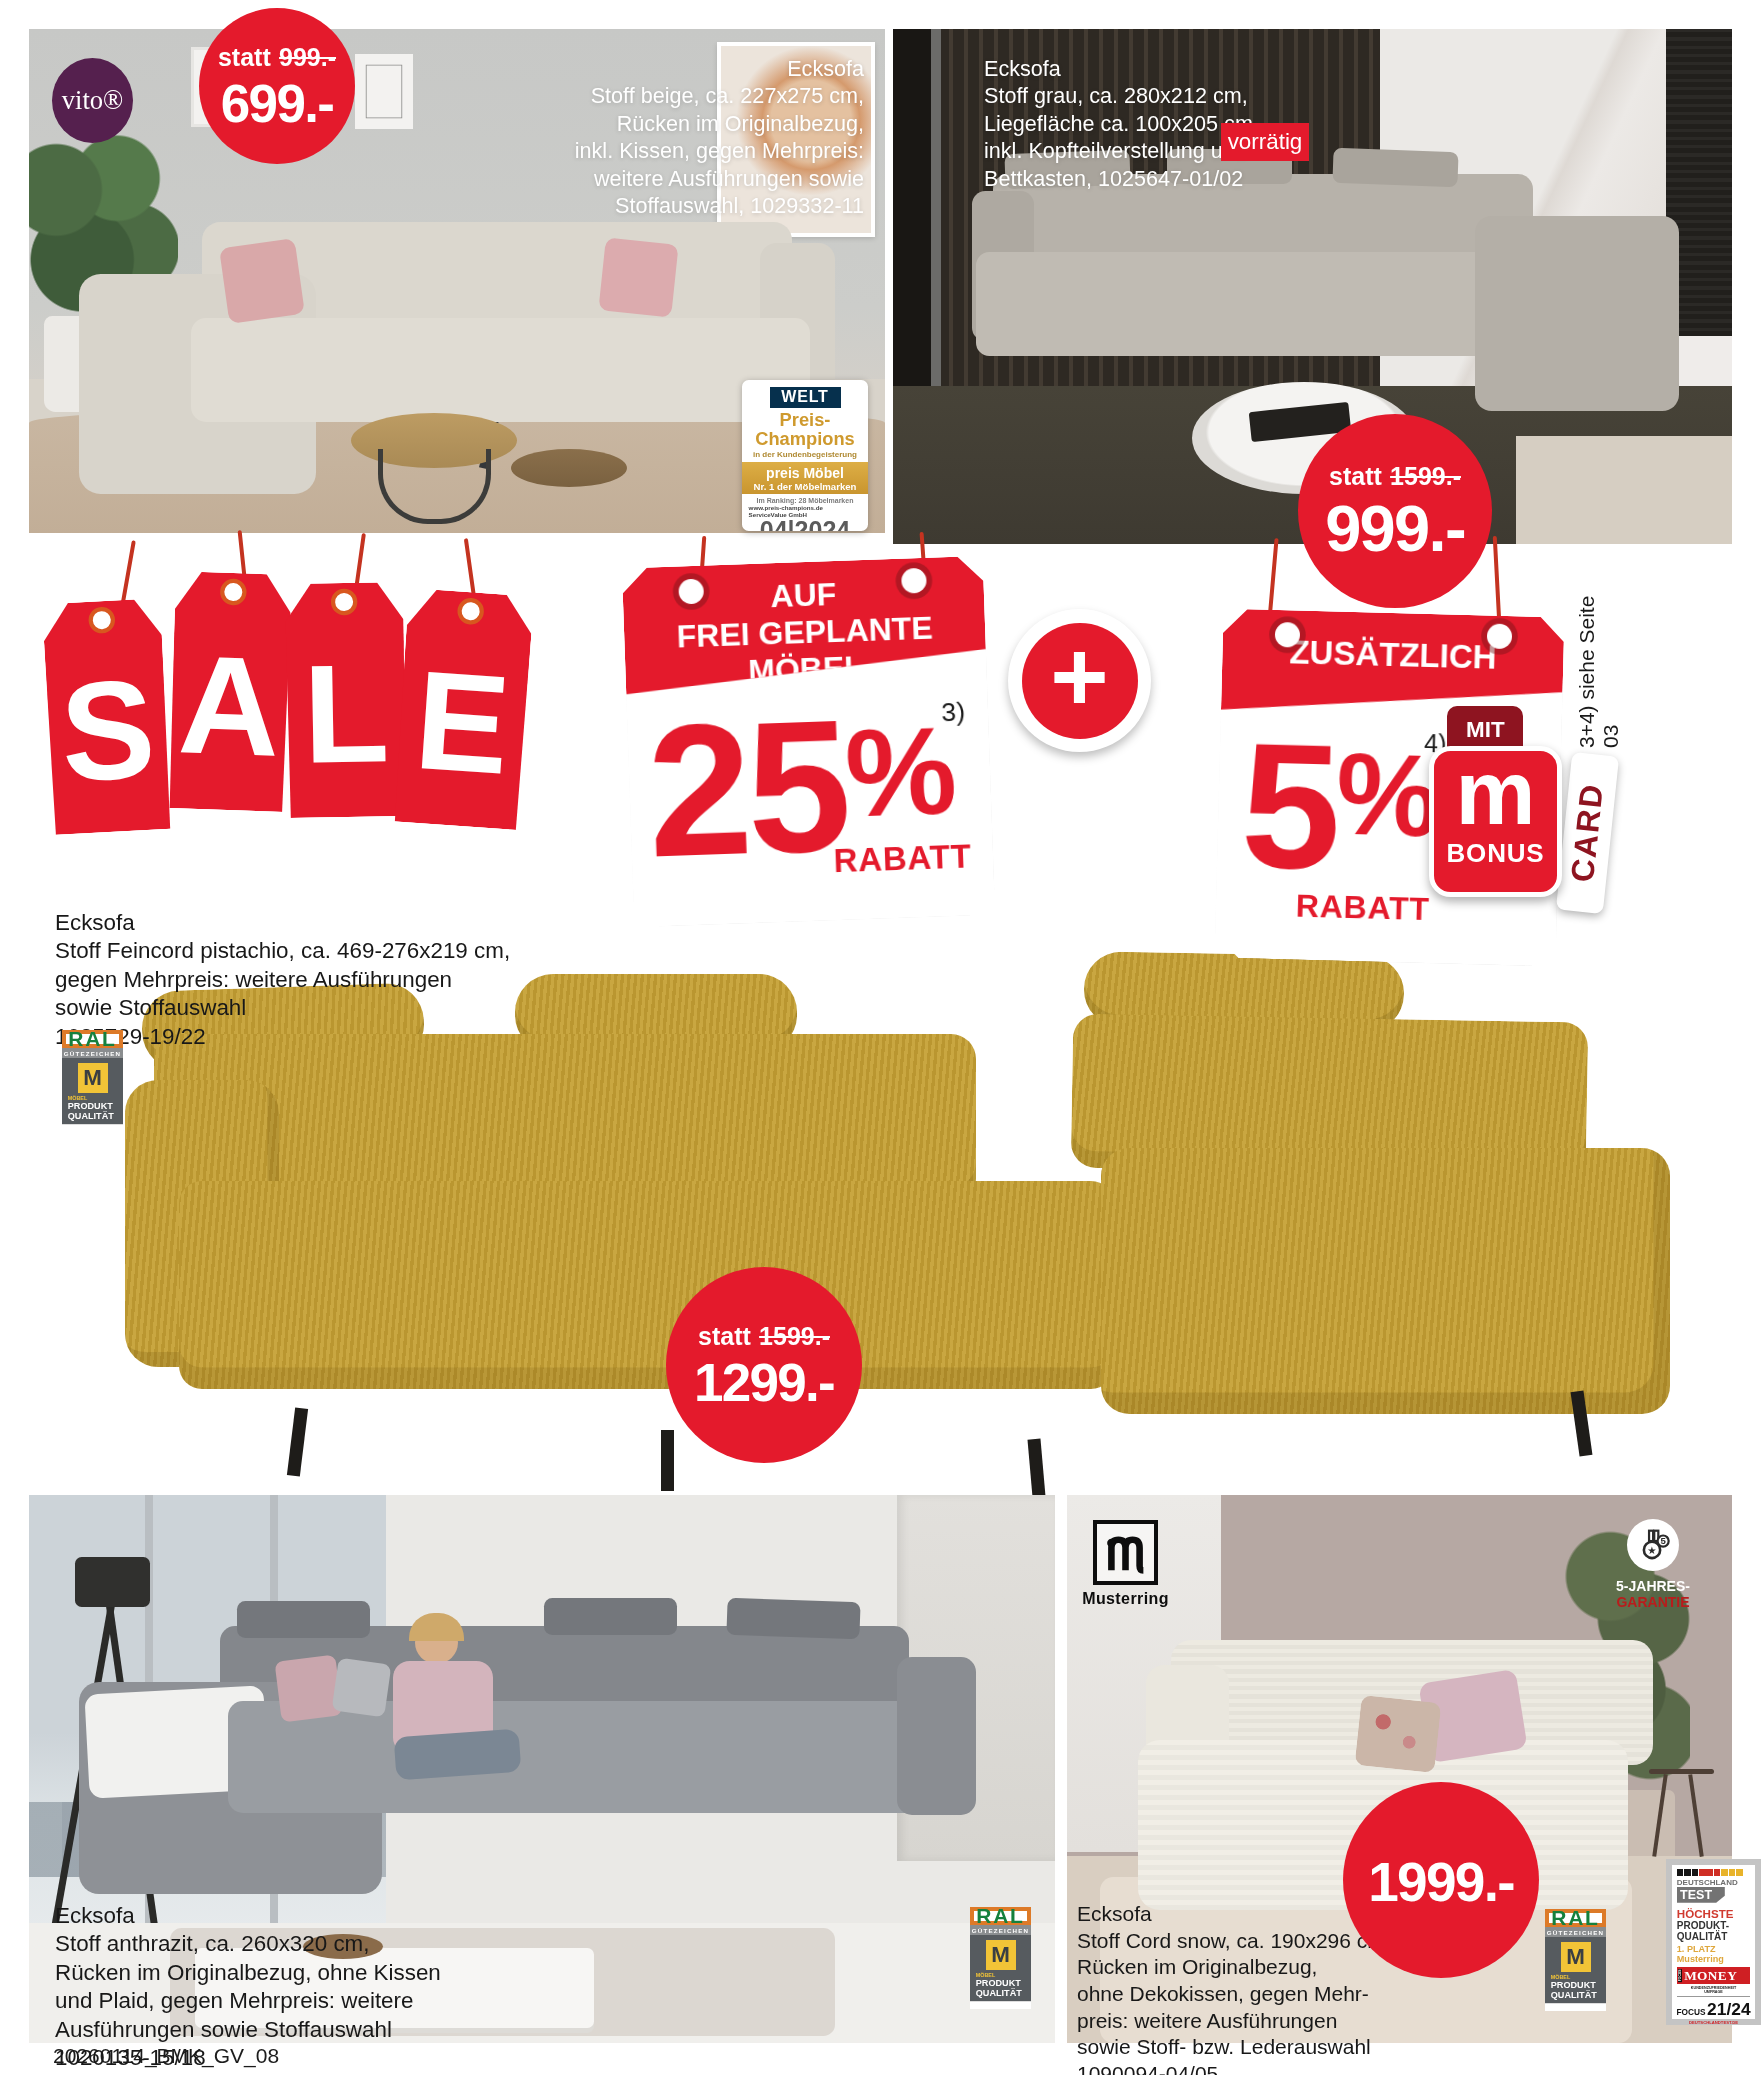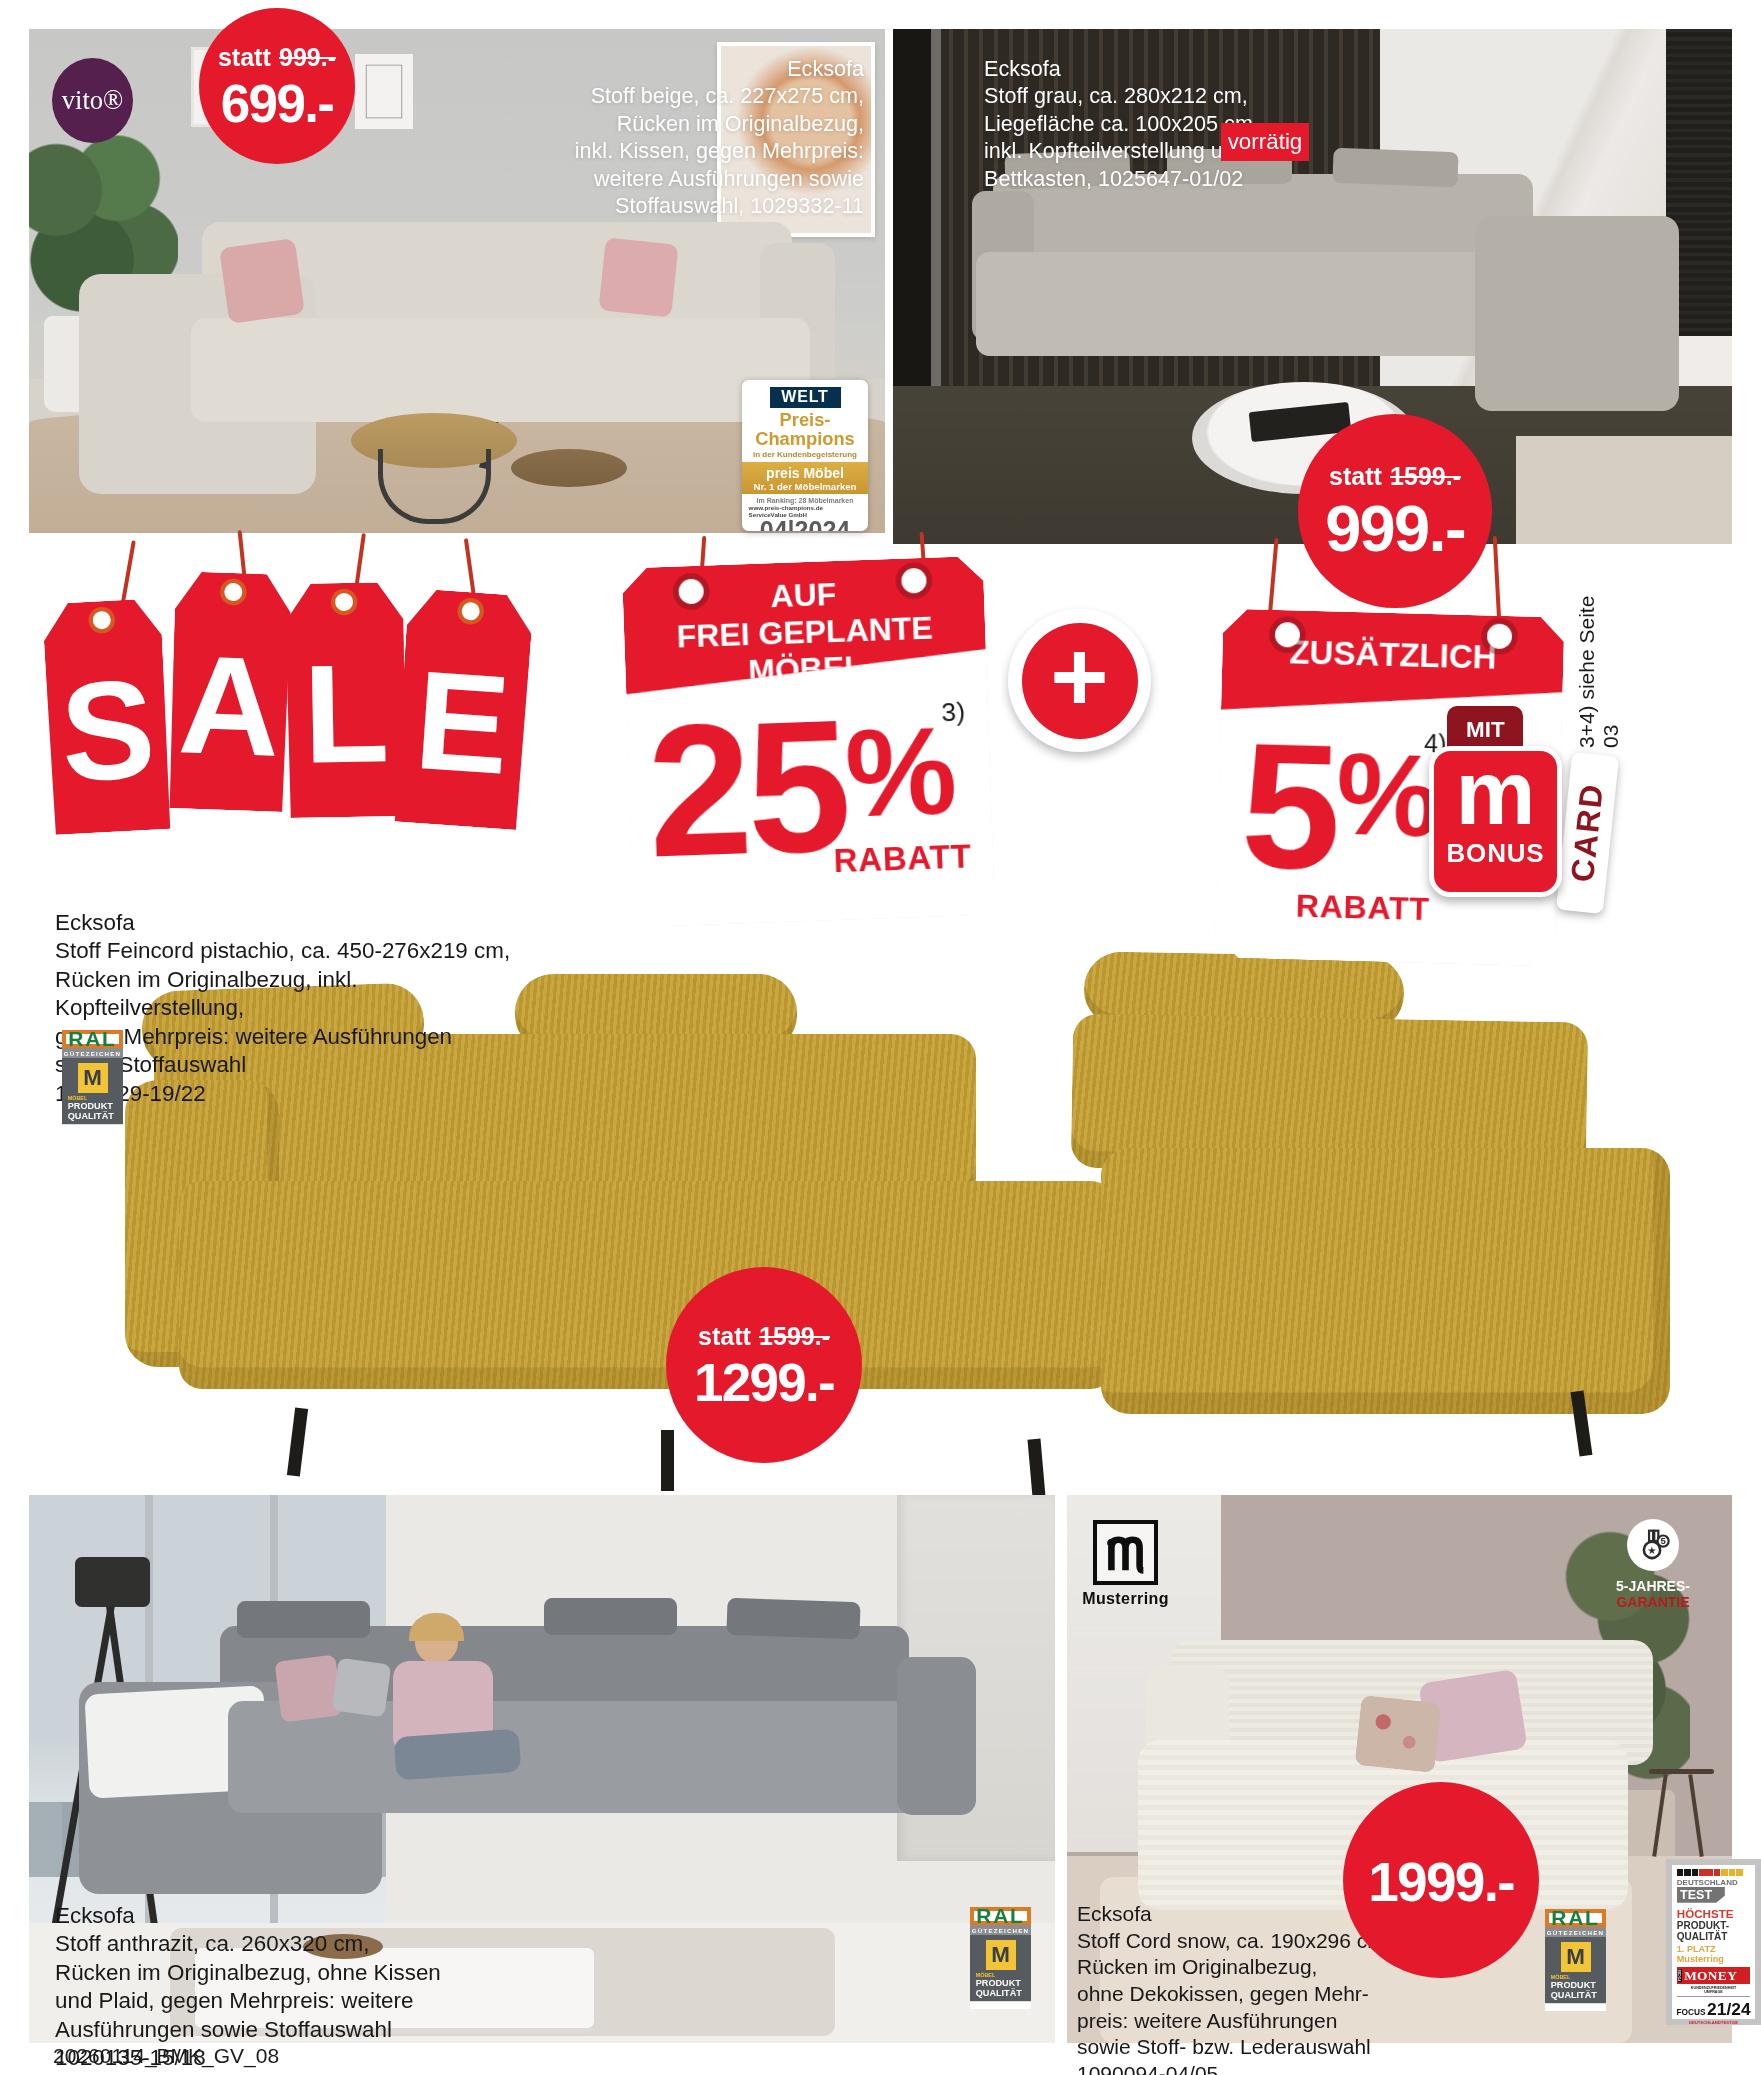--- a/index.html
+++ b/index.html
@@ -204,22 +204,21 @@
     <div class="sh" style="left:0;top:40px;width:133px;height:151px;background:var(--red);border:5.8px solid #fff;border-radius:21.6px;box-shadow:0 4.2px 10px rgba(0,0,0,.3);text-align:center">
       <div style="color:#fff;font-weight:bold;font-size:90px;line-height:.95">m</div>
       <div style="color:#fff;font-weight:bold;font-size:26px;letter-spacing:0.8px;margin-top:1.7px">BONUS</div>
     </div>
   </div>
 
   <div class="sh" style="left:1575px;top:582px;height:166px;writing-mode:vertical-rl;transform:rotate(180deg);font-size:21px;color:#1a1a1a;z-index:6">3+4) siehe Seite 03</div>
 
   <div class="desc dark" style="left:55px;top:909px;width:465px">
     <div>Ecksofa</div>
-    <div>Stoff Feincord pistachio, ca. 450-276x219 cm,</div>
-    <div>Rücken im Originalbezug, inkl. Kopfteilverstellung,</div>
+    <div>Stoff Feincord pistachio, ca. 469-276x219 cm,</div>
     <div>gegen Mehrpreis: weitere Ausführungen</div>
     <div>sowie Stoffauswahl</div>
     <div>1025729-19/22</div>
   </div>
 
   <div class="qbadge" style="left:62px;top:1030px">
     <div class="ralbox">RAL</div>
     <div class="ralsub">GÜTEZEICHEN</div>
     <div class="mbox">
       <div class="msq2">M</div>

